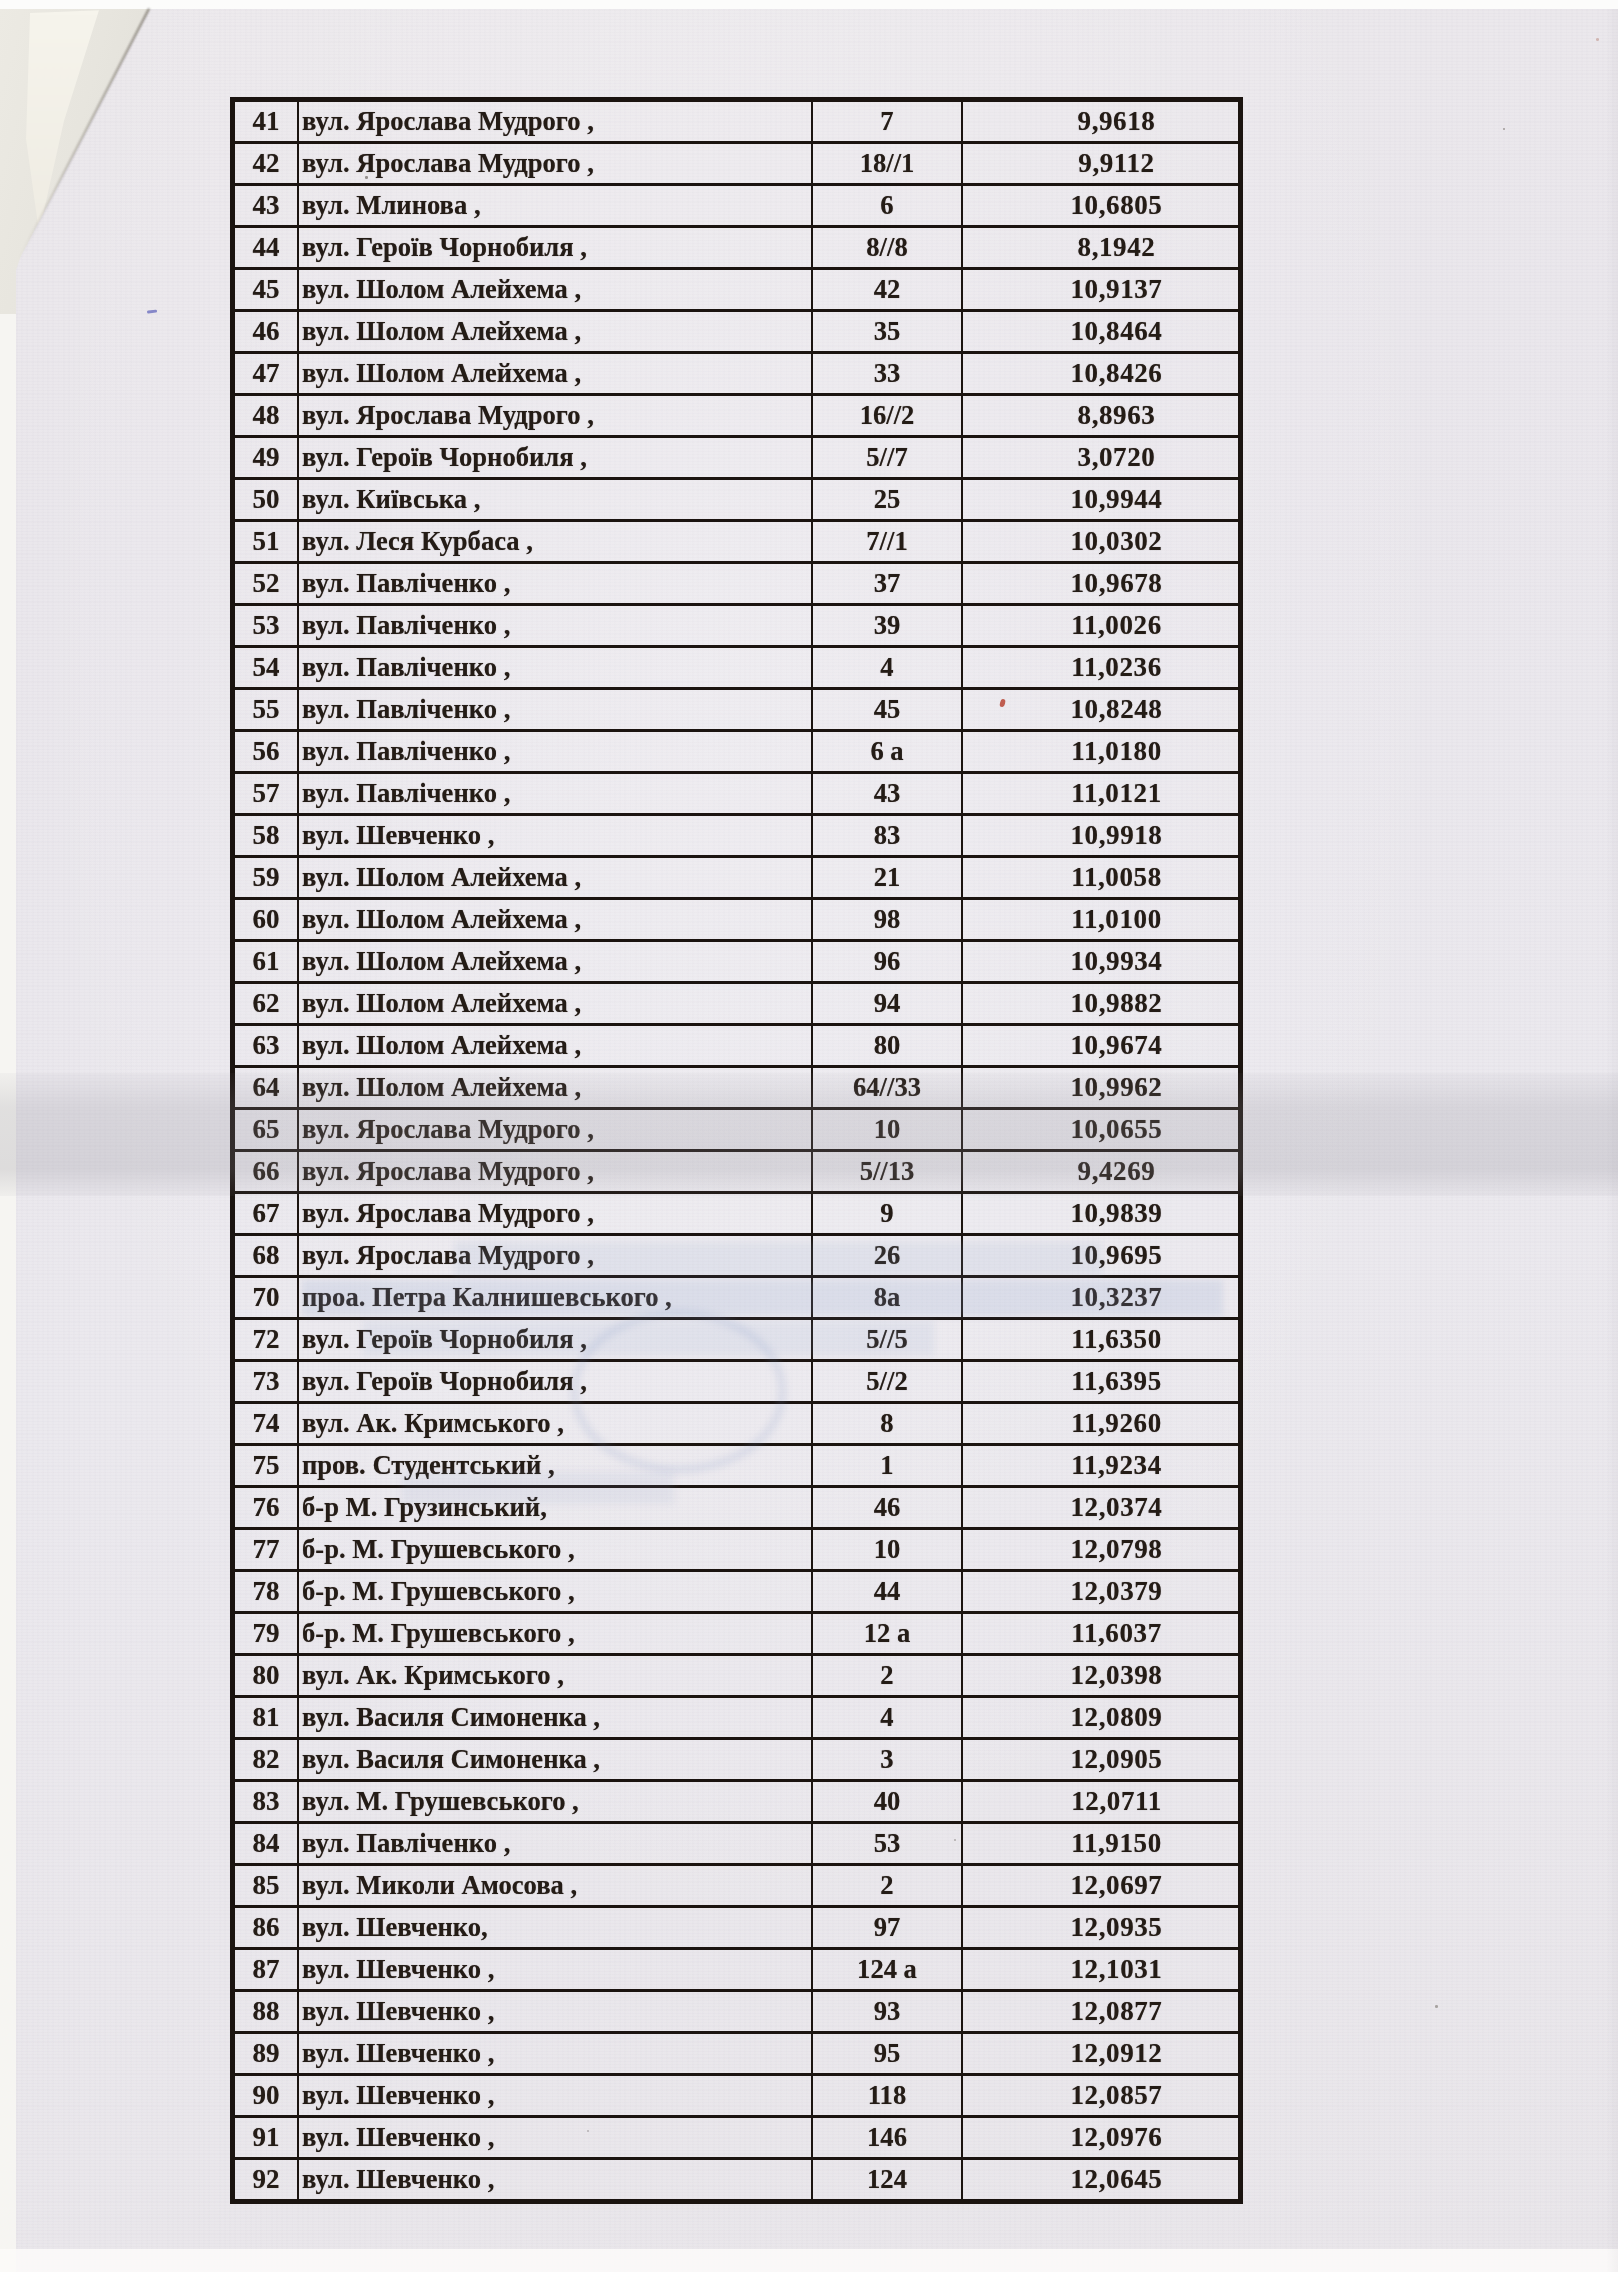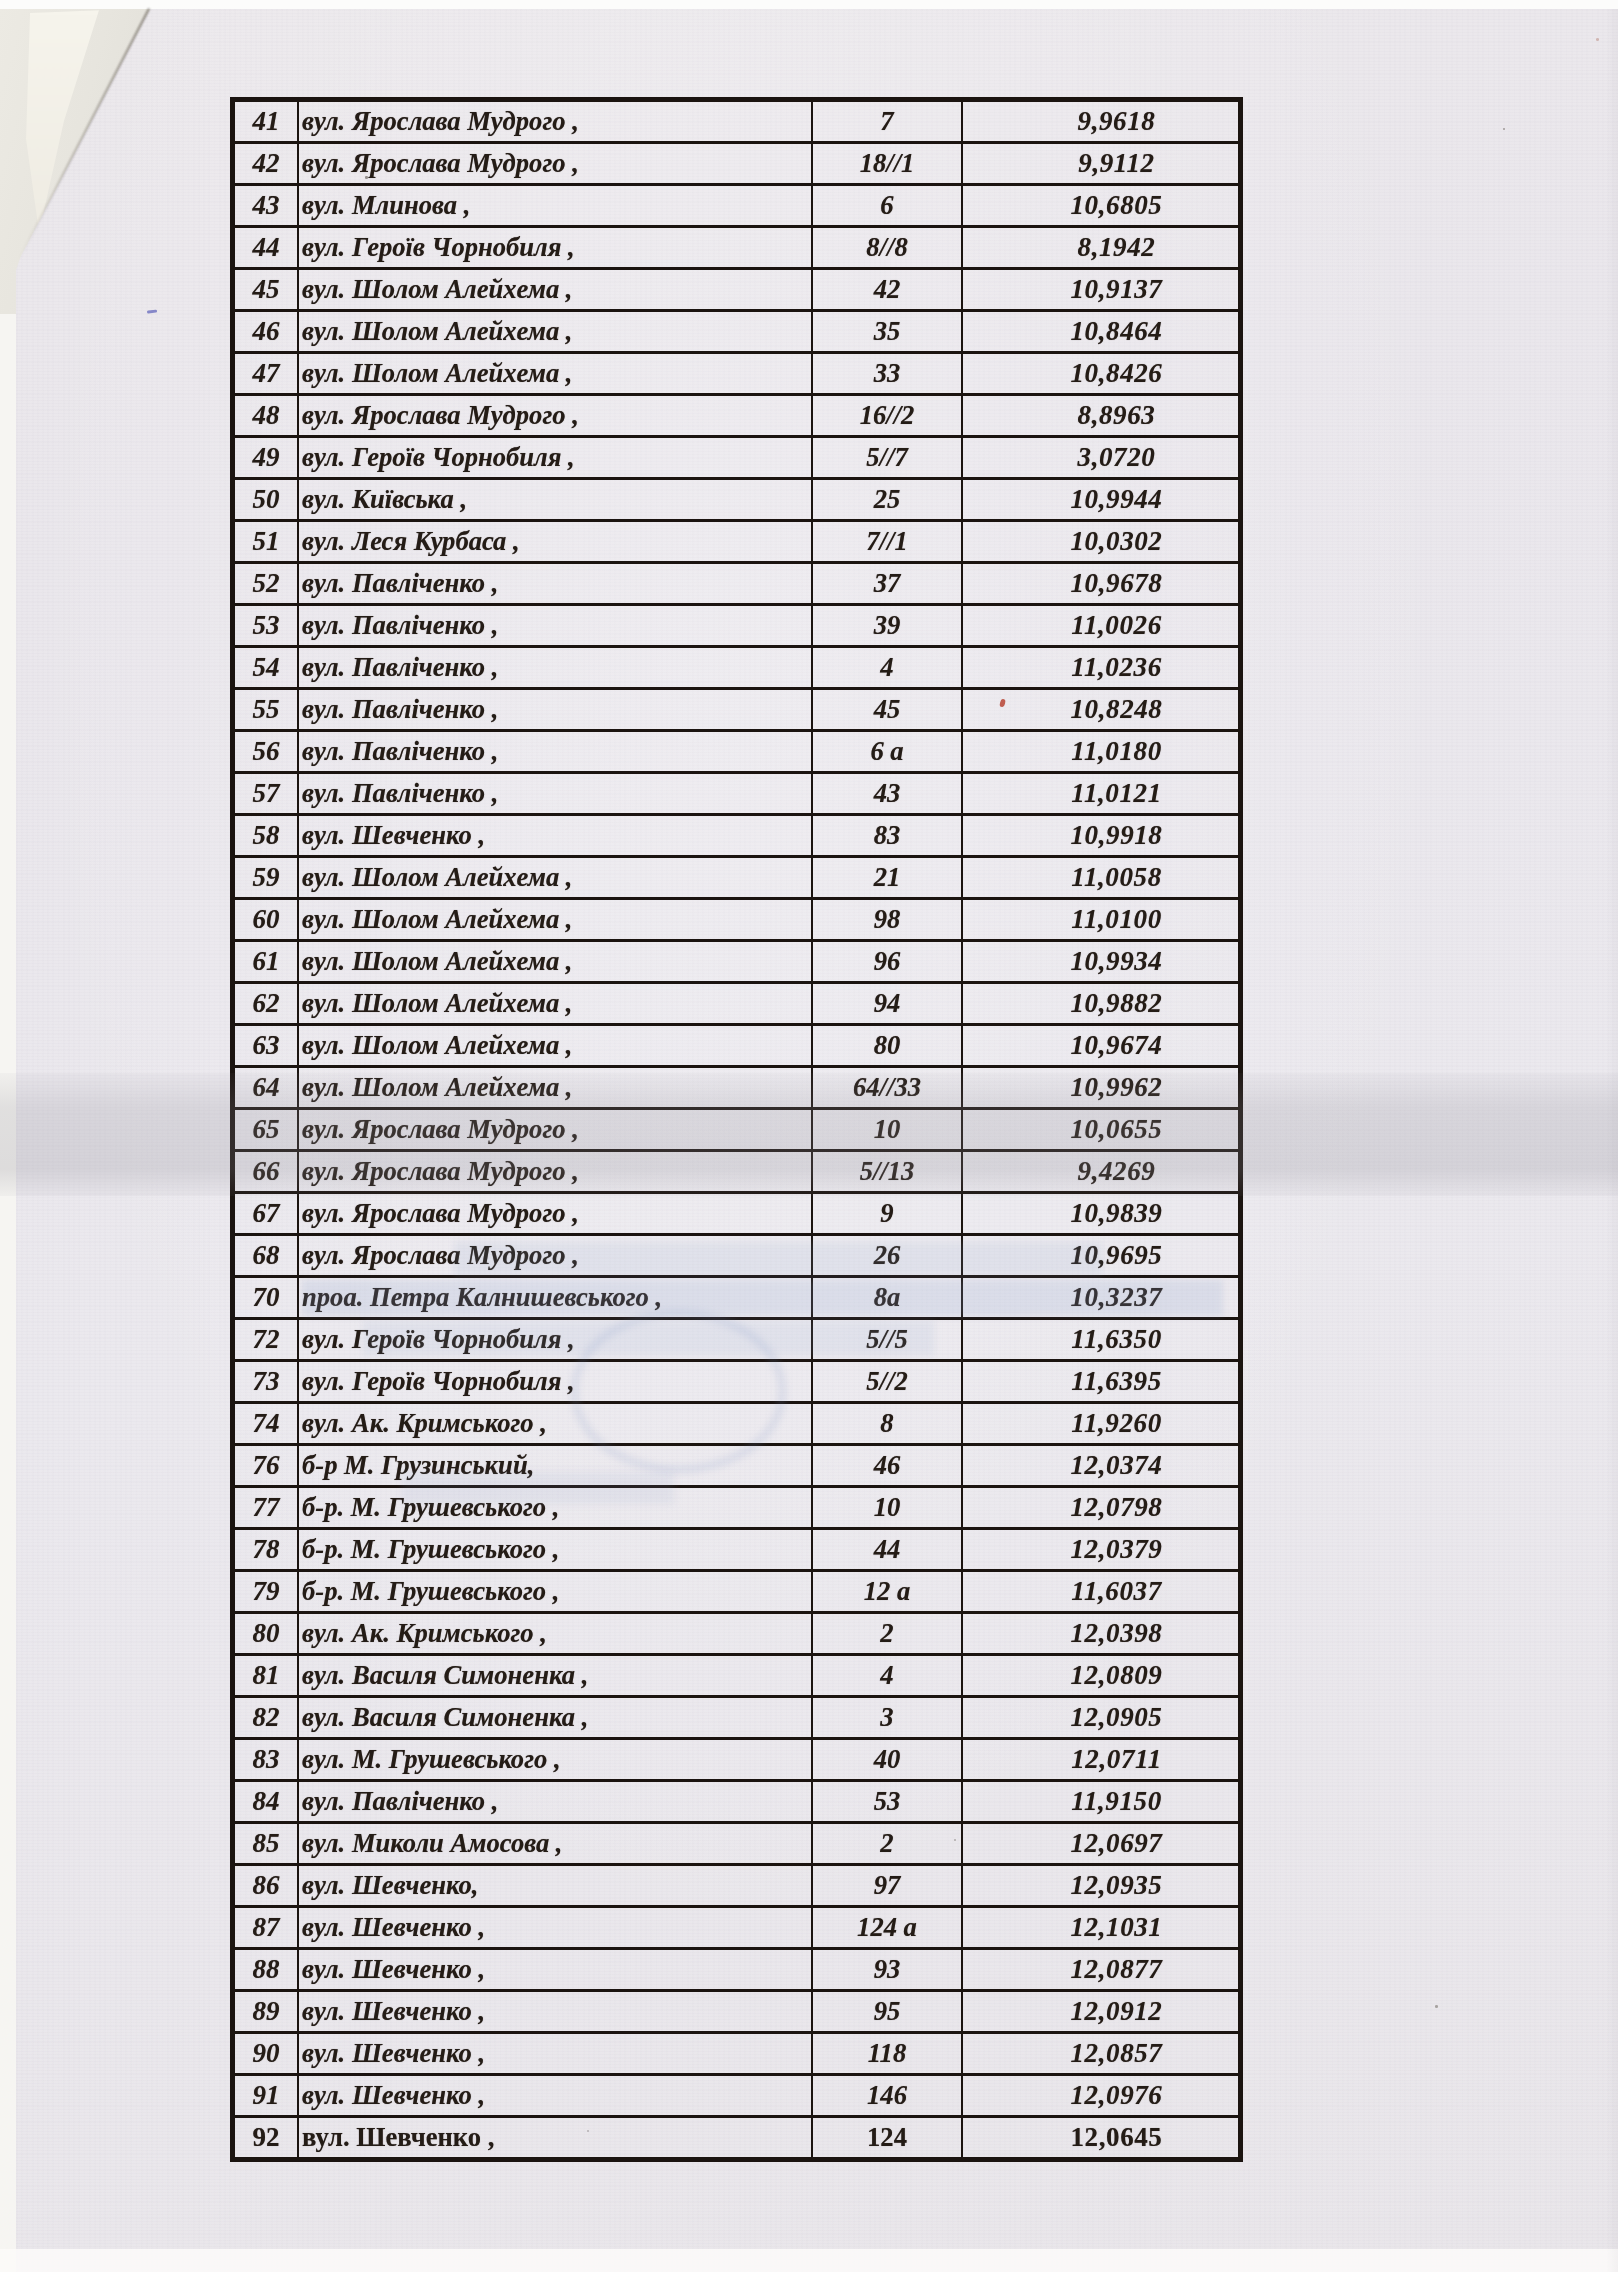--- a/index.html
+++ b/index.html
@@ -44,21 +44,21 @@
 
   
   .table{
     position:absolute;left:230px;top:97px;width:1003px;
     border:5.2px solid #1b1410;
     background:transparent;
     filter:blur(0.3px);
   }
   .row{display:grid;grid-template-columns:64px 514px 150px 1fr;height:39px;}
   .row + .row{border-top:0;}
-  .row:not(:last-child){border-bottom:3.2px solid #1b1410;font-style:italic;}
+  .row:not(:last-child){border-bottom:3.2px solid #1b1410;}
   .c{
     display:flex;align-items:center;justify-content:center;
     color:#241c16;font-weight:600;
     text-shadow:0 0 0.8px rgba(40,30,25,0.55);
     overflow:hidden;white-space:pre;
   }
   .c1{font-size:27px;border-right:2.6px solid #1b1410;}
   .c2{font-size:26.6px;justify-content:flex-start;padding-left:3px;border-right:2.6px solid #1b1410;}
   .c3{font-size:26.6px;border-right:2.6px solid #1b1410;}
   .c4{font-size:27px;letter-spacing:0.6px;padding-left:32px;}
@@ -282,20 +282,26 @@
         <div class="c c3">5//2</div>
         <div class="c c4">11,6395</div>
       </div>
       <div class="row">
         <div class="c c1">74</div>
         <div class="c c2">вул. Ак. Кримського ,</div>
         <div class="c c3">8</div>
         <div class="c c4">11,9260</div>
       </div>
       <div class="row">
+        <div class="c c1">75</div>
+        <div class="c c2">пров. Студентський ,</div>
+        <div class="c c3">1</div>
+        <div class="c c4">11,9234</div>
+      </div>
+      <div class="row">
         <div class="c c1">76</div>
         <div class="c c2">б-р М. Грузинський,</div>
         <div class="c c3">46</div>
         <div class="c c4">12,0374</div>
       </div>
       <div class="row">
         <div class="c c1">77</div>
         <div class="c c2">б-р. М. Грушевського ,</div>
         <div class="c c3">10</div>
         <div class="c c4">12,0798</div>

